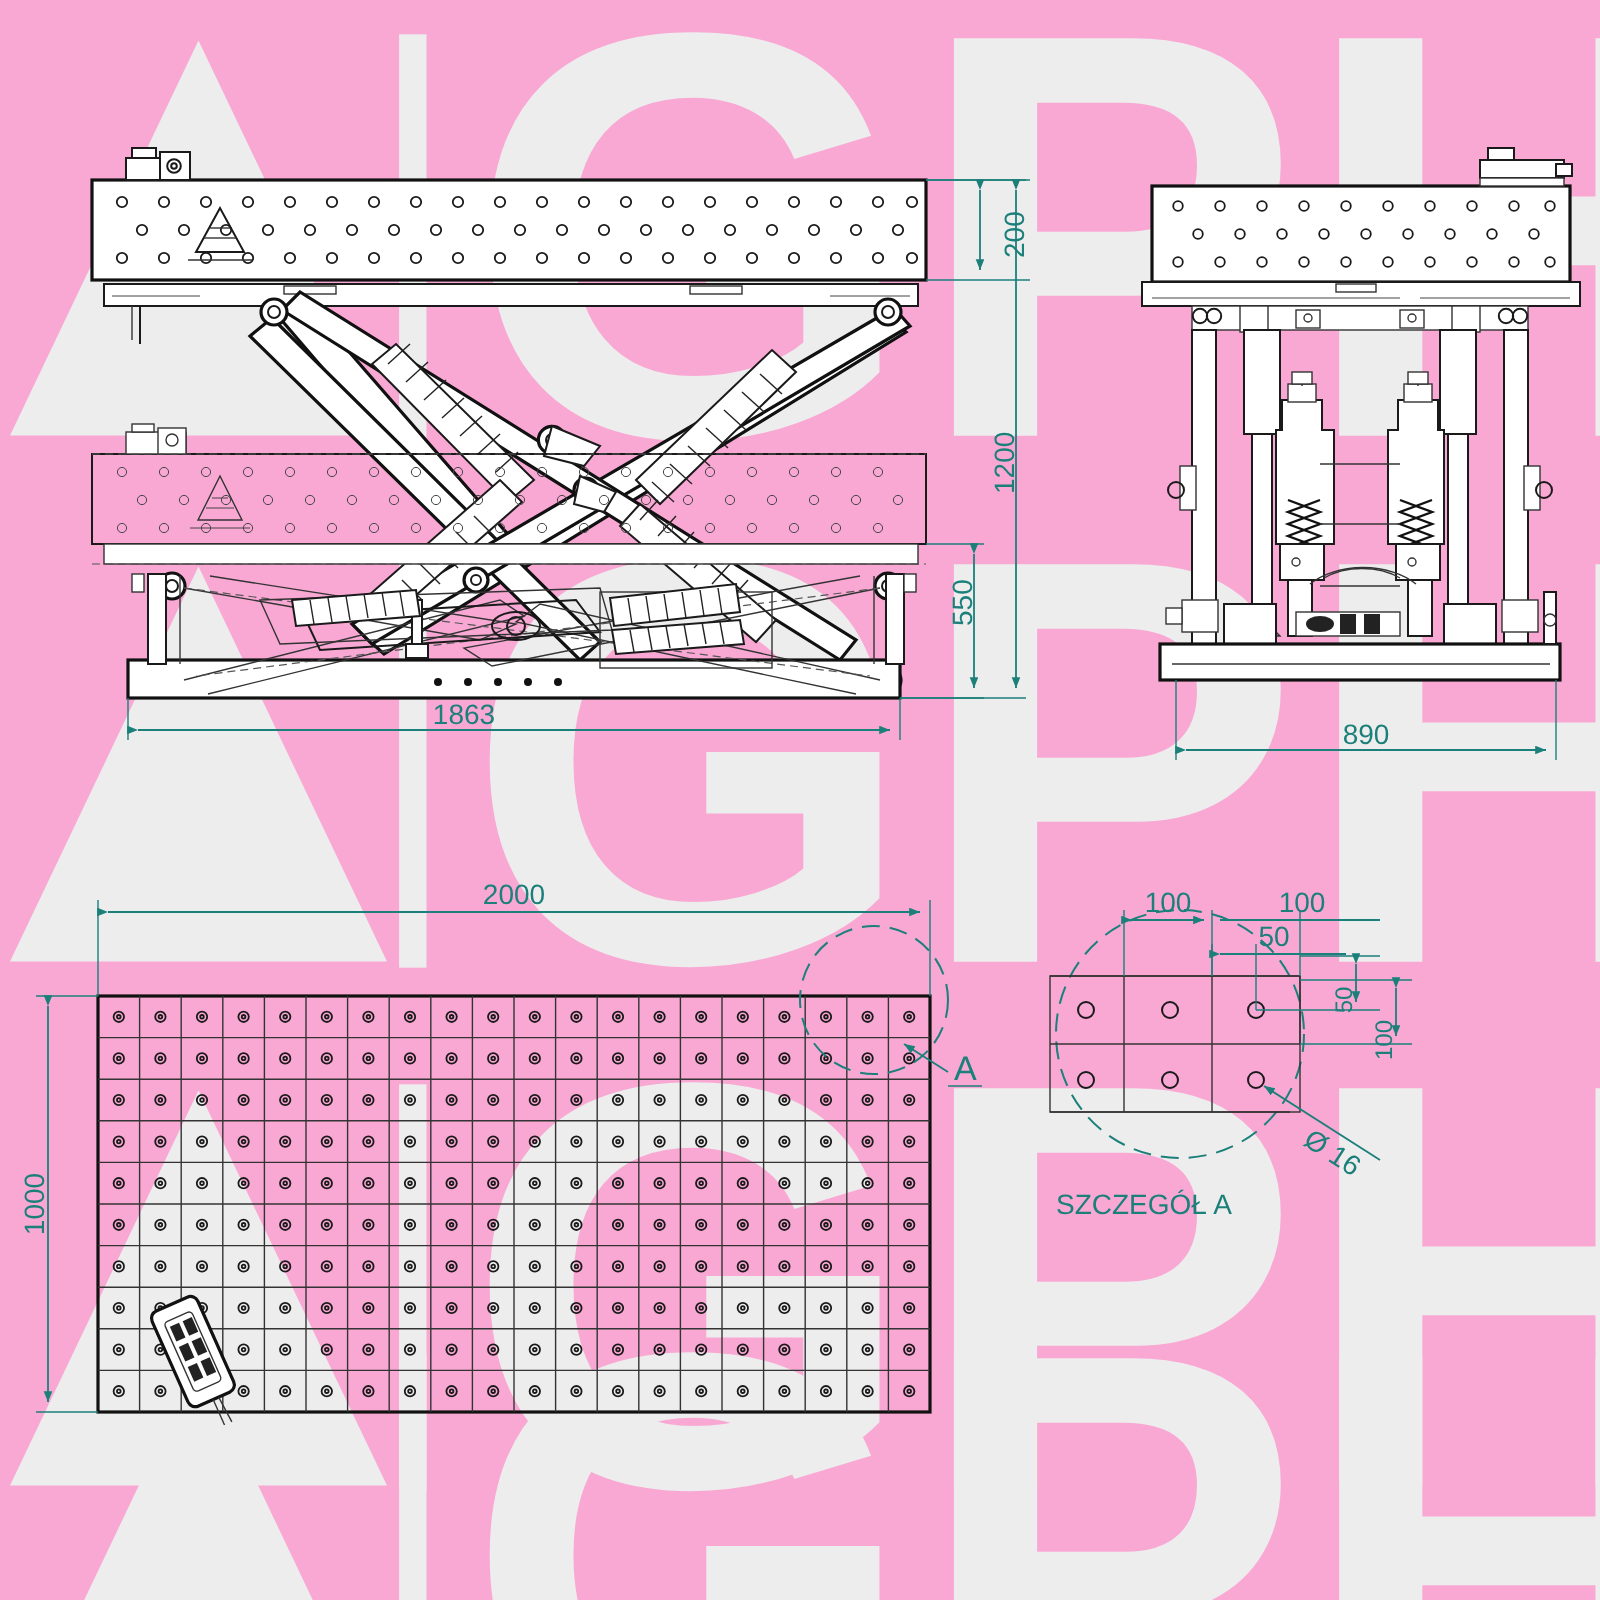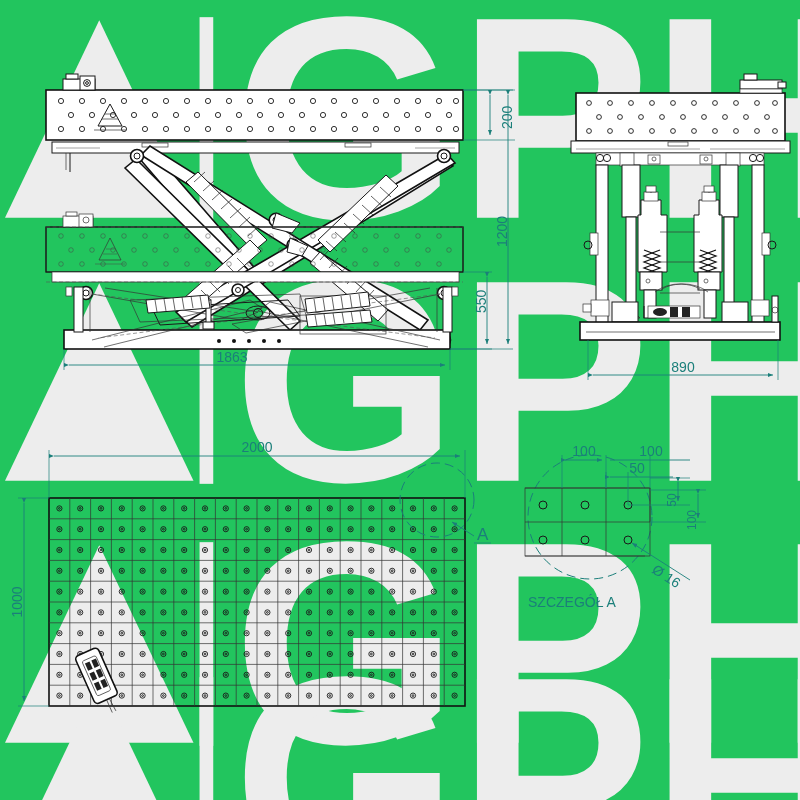--- a/index.html
+++ b/index.html
@@ -1,18 +1,18 @@
 <!DOCTYPE html>
 <html><head>
 <meta charset="utf-8">
 <style>
   html,body{margin:0;padding:0;background:#ffffff;}
   body{width:800px;height:800px;overflow:hidden;
        font-family:"Liberation Sans",sans-serif;}
-  #sheet{position:relative;width:800px;height:800px;background:#22c55e;}
+  #sheet{position:relative;width:800px;height:800px;background:#f9a8d4;}
   #sheet svg{position:absolute;left:0;top:0;}
   .wm{fill:#ededed;}
   .wmtri{fill:#ededed;}
   .ln{fill:none;stroke:#1a1a1a;stroke-width:1;}
   .ln-th{fill:none;stroke:#111;stroke-width:1.6;}
   .ln-fine{fill:none;stroke:#333;stroke-width:0.7;}
   .ln-hair{fill:none;stroke:#444;stroke-width:0.5;}
   .ln-hid{fill:none;stroke:#555;stroke-width:0.6;stroke-dasharray:4 2.5;}
   .fillw{fill:#ffffff;}
   .dim{fill:none;stroke:#1b7f7a;stroke-width:0.9;}

